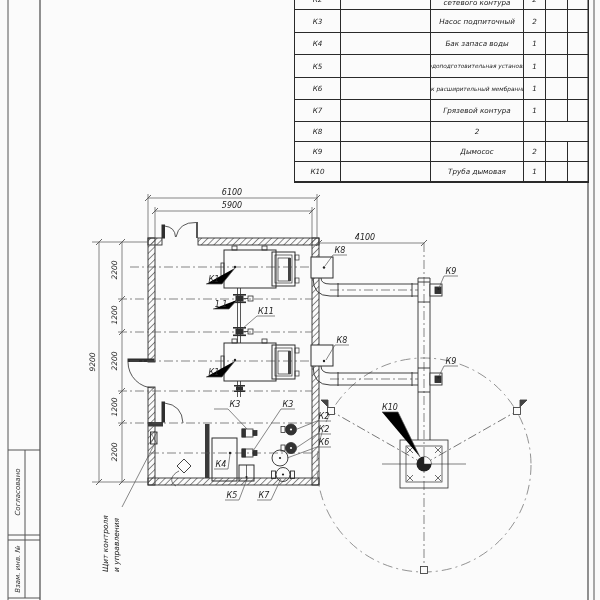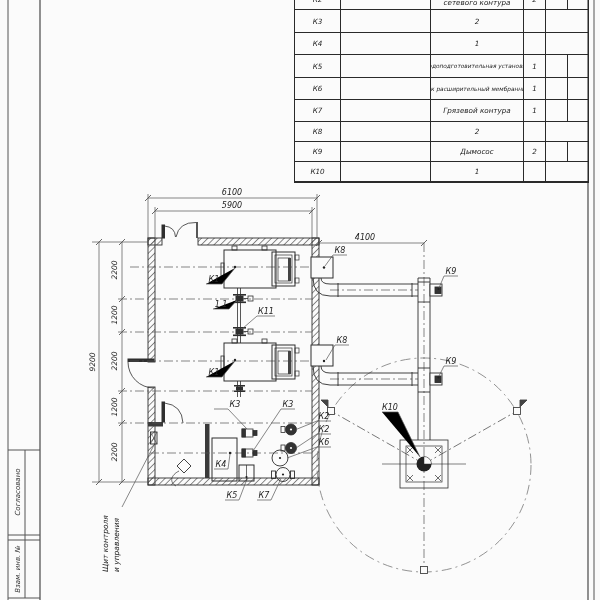--- a/index.html
+++ b/index.html
@@ -354,27 +354,29 @@
     <div class="tc">К2</div>
     <div class="tc"></div>
     <div class="tc bottom">сетевого контура</div>
     <div class="tc">2</div>
     <div class="tc"></div>
     <div class="tc"></div>
   </div>
   <div class="trow h23">
     <div class="tc">К3</div>
     <div class="tc"></div>
+    <div class="tc">Насос подпиточный</div>
     <div class="tc">2</div>
     <div class="tc"></div>
     <div class="tc"></div>
   </div>
   <div class="trow h22">
     <div class="tc">К4</div>
     <div class="tc"></div>
+    <div class="tc">Бак запаса воды</div>
     <div class="tc">1</div>
     <div class="tc"></div>
     <div class="tc"></div>
   </div>
   <div class="trow h23">
     <div class="tc">К5</div>
     <div class="tc"></div>
     <div class="tc sm">Водоподготовительная установка</div>
     <div class="tc">1</div>
     <div class="tc"></div>
@@ -407,19 +409,20 @@
     <div class="tc">К9</div>
     <div class="tc"></div>
     <div class="tc">Дымосос</div>
     <div class="tc">2</div>
     <div class="tc"></div>
     <div class="tc"></div>
   </div>
   <div class="trow h20">
     <div class="tc">К10</div>
     <div class="tc"></div>
+    <div class="tc">Труба дымовая</div>
     <div class="tc">1</div>
     <div class="tc"></div>
     <div class="tc"></div>
   </div>
 </div>
 
 </div>
 
 </body></html>

